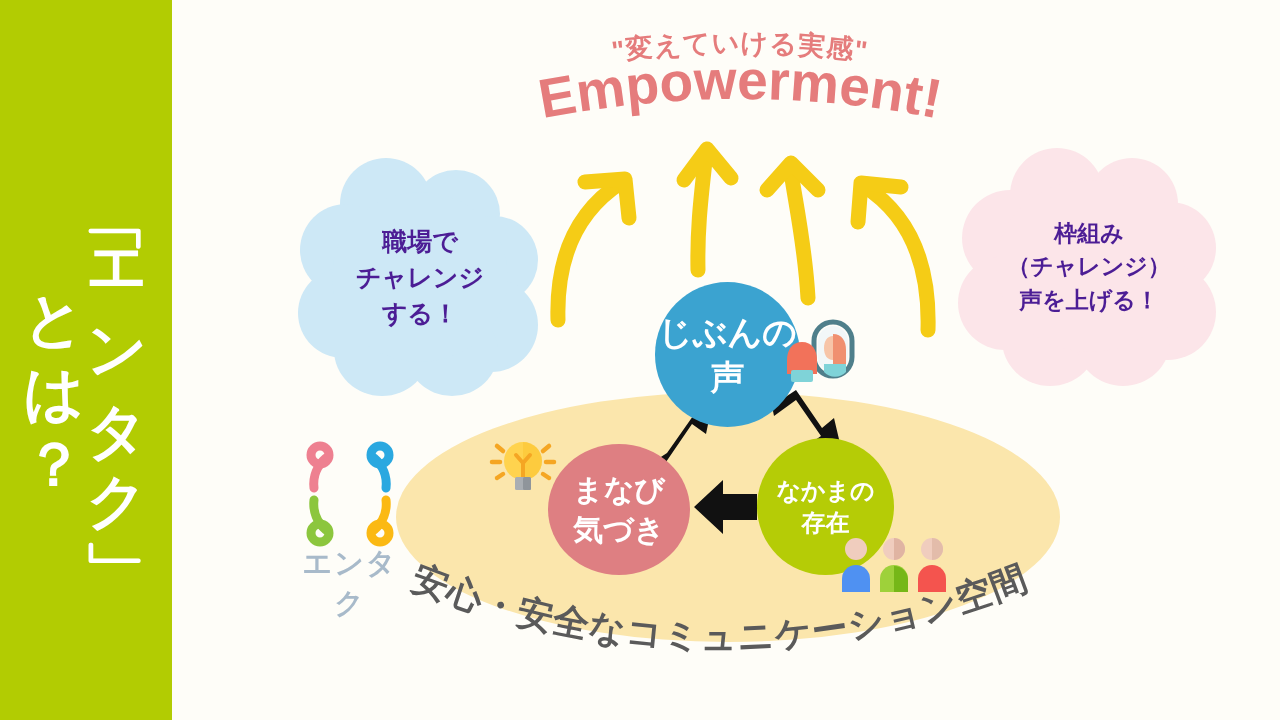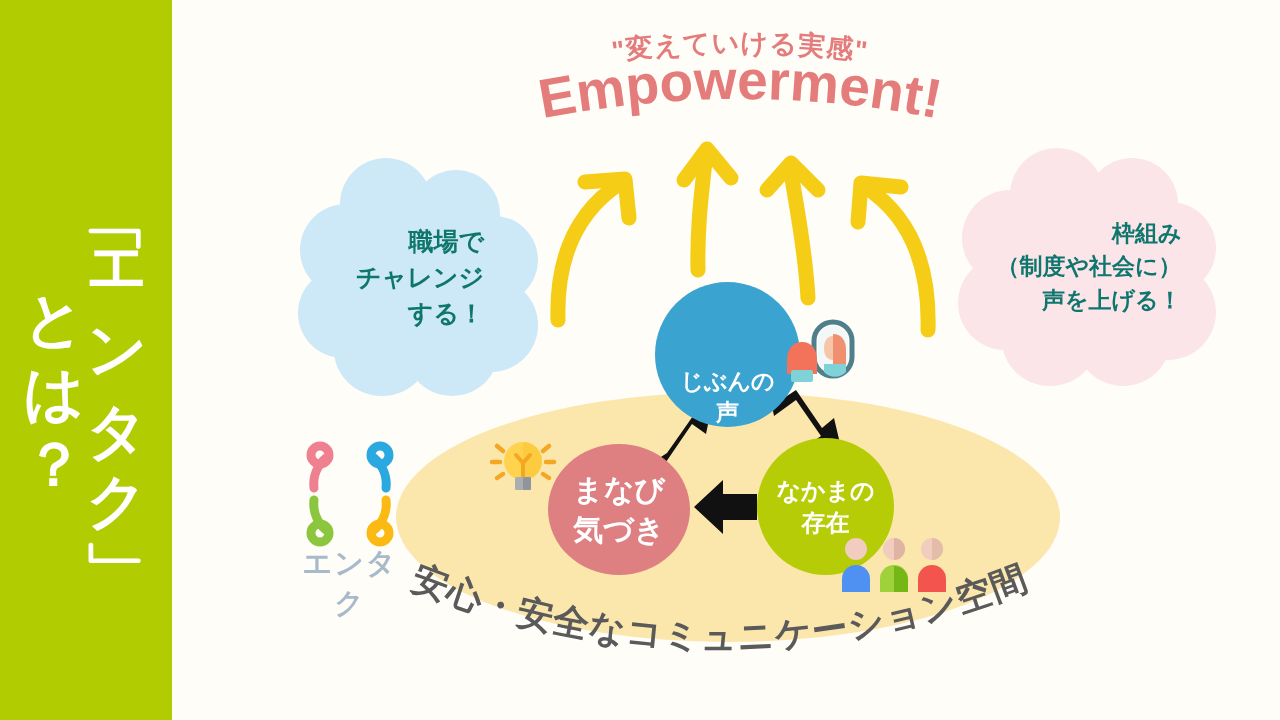--- a/index.html
+++ b/index.html
@@ -28,21 +28,21 @@
     white-space:pre;
   }
 
   
   .cloud{position:absolute;}
   .cloud .blobs{position:absolute;inset:0;}
   .cloud .blobs span{position:absolute;border-radius:50%;}
   .cloud .cloud-text{
     position:absolute;inset:0;
     display:flex;flex-direction:column;align-items:center;justify-content:center;
-    color:#0f766e;font-weight:bold;line-height:1.45;text-align:right;
+    color:#4c1d95;font-weight:bold;line-height:1.45;text-align:center;
     white-space:pre-line;
   }
 
   #cloud-left{left:298px;top:158px;width:244px;height:238px;}
   #cloud-left .blobs span{background:#CDE8F6;}
   #cloud-left .cloud-text{font-size:25px;}
 
   #cloud-right{left:958px;top:148px;width:262px;height:238px;}
   #cloud-right .blobs span{background:#FCE5E9;}
   #cloud-right .cloud-text{font-size:23px;}
@@ -65,21 +65,21 @@
     font-weight:bold;fill:#5A5A5A;font-size:36px;letter-spacing:1px;
   }
 
   
   .node{
     position:absolute;border-radius:50%;
     display:flex;flex-direction:column;align-items:center;justify-content:center;
     color:#fff;font-weight:bold;text-align:center;line-height:1.32;
     white-space:pre-line;
   }
-  #node-voice{left:655px;top:282px;width:145px;height:145px;background:#3BA3D0;font-size:23px;justify-content:flex-end;}
+  #node-voice{left:655px;top:282px;width:145px;height:145px;background:#3BA3D0;font-size:34px;}
   #node-peer {left:757px;top:438px;width:137px;height:137px;background:#B5CC06;font-size:24px;}
   #node-learn{left:548px;top:444px;width:142px;height:131px;background:#DE7F82;font-size:30px;}
 
   
   .layer{position:absolute;left:0;top:0;width:1280px;height:720px;pointer-events:none;}
 
   
   .logo{position:absolute;left:288px;top:440px;width:124px;height:150px;}
   .logo-mark{position:absolute;left:8px;top:0;width:108px;height:108px;}
   .logo-text{
@@ -165,21 +165,21 @@
       <span style="left:128px;top:10px;width:92px;height:92px;"></span>
       <span style="left:4px;top:42px;width:96px;height:96px;"></span>
       <span style="left:166px;top:54px;width:92px;height:92px;"></span>
       <span style="left:0px;top:108px;width:94px;height:94px;"></span>
       <span style="left:162px;top:116px;width:96px;height:96px;"></span>
       <span style="left:44px;top:146px;width:96px;height:92px;"></span>
       <span style="left:118px;top:148px;width:94px;height:90px;"></span>
       <span style="left:38px;top:32px;width:188px;height:172px;"></span>
     </div>
     <div class="cloud-text">枠組み
-（制度や社会に）
+（チャレンジ）
 声を上げる！</div>
   </div>
 
   <div class="ellipse"></div>
 
   <svg class="layer" viewBox="0 0 1280 720">
 
     <g fill="#111111">
       <path d="M 642,478 L 666,462 L 692,424 L 706,434 L 713,400 L 679,407 L 693,416 L 667,453 L 644,468 Z"></path>
     </g>

